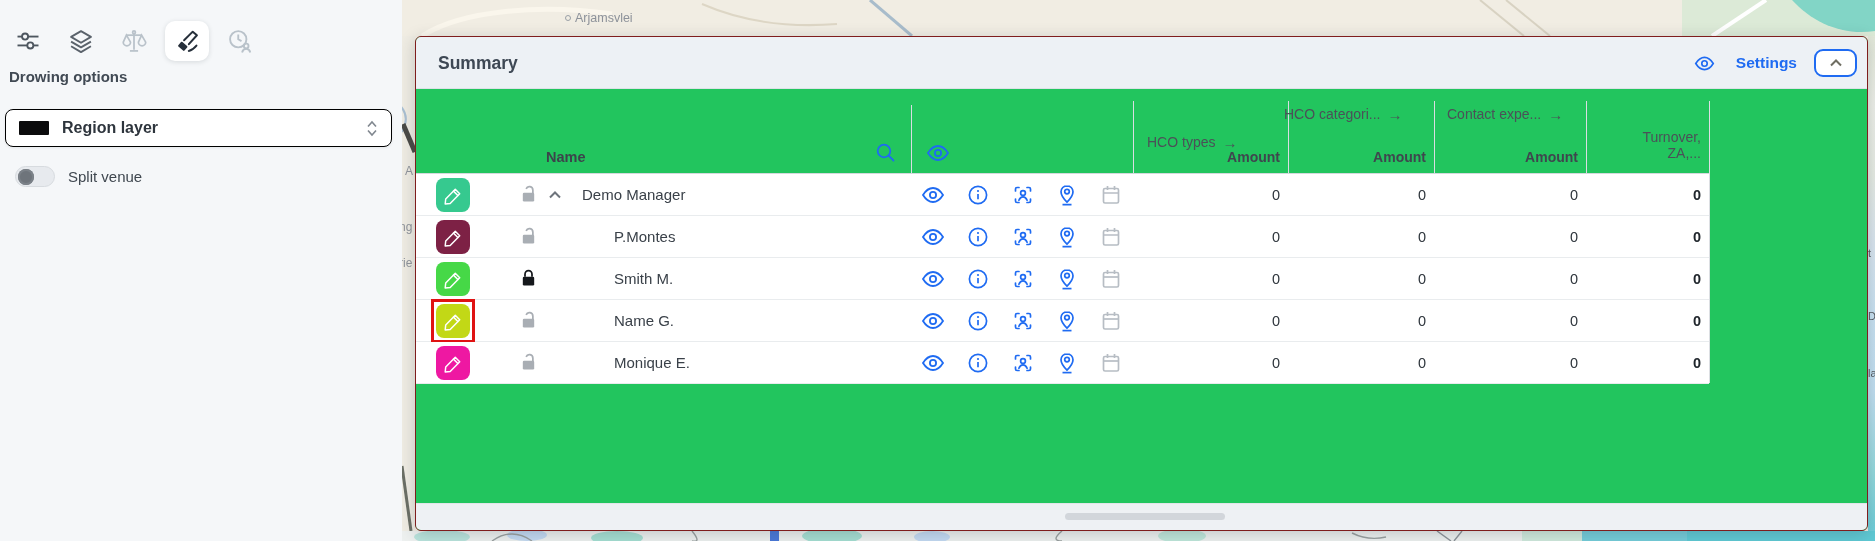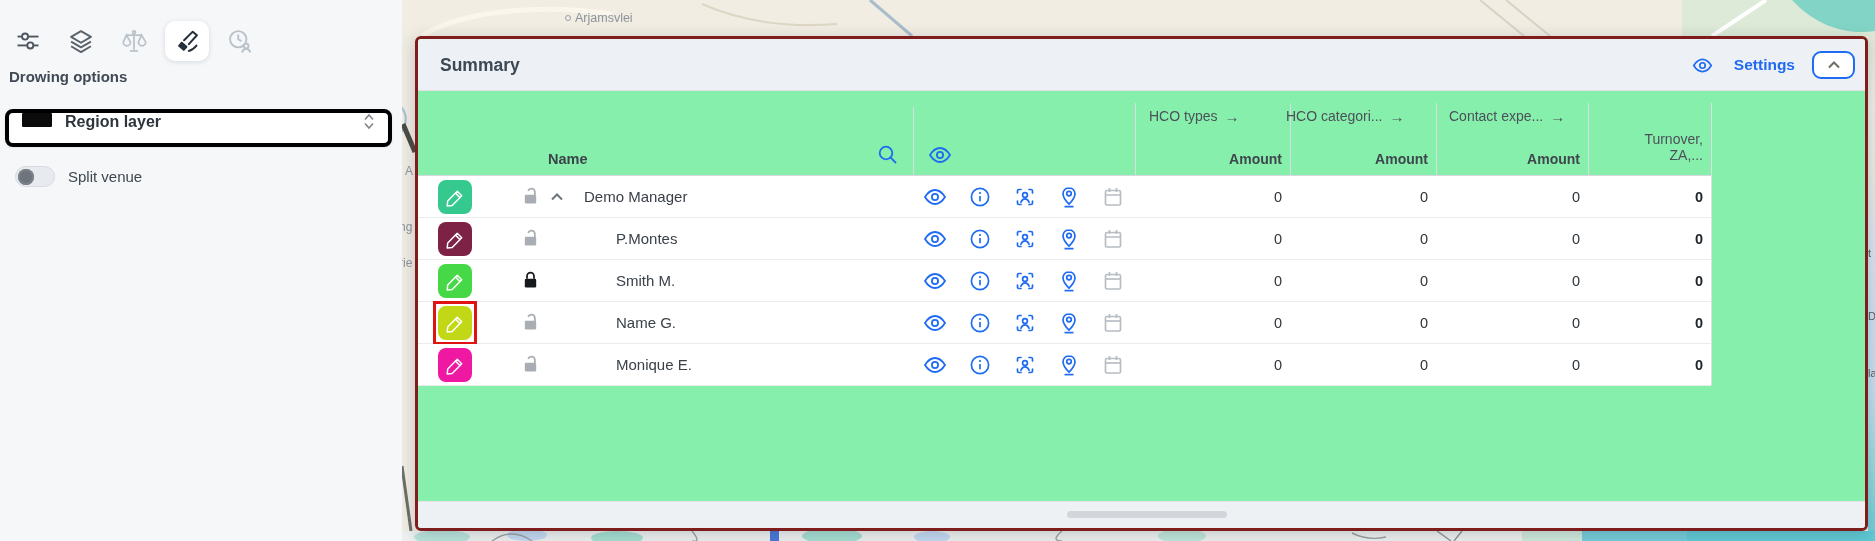--- a/index.html
+++ b/index.html
@@ -20,50 +20,50 @@
   .map-bottom { position:absolute; left:402px; top:531px; width:1473px; height:10px; background:#edf0ef; overflow:hidden; z-index:1; }
 
   
   .sidebar { position:absolute; left:0; top:0; width:402px; height:541px; background:#f5f7f9; z-index:3; }
   .toolbar { position:absolute; left:6px; top:20px; display:flex; align-items:center; gap:9px; }
   .tool { width:44px; height:42px; display:flex; align-items:center; justify-content:center; border:none; background:transparent; cursor:pointer; }
   .tool.active { background:#ffffff; border-radius:10px; box-shadow:0 1px 5px rgba(30,40,50,.14); height:40px; }
   .tool svg { width:28px; height:28px; }
   .c-dark { color:#4d565f; } .c-mid { color:#5a626b; } .c-dim { color:#b9c2ca; } .c-ink { color:#262f3a; }
   .section-title { position:absolute; left:9px; top:68px; font-size:15px; font-weight:700; color:#414a54; }
-  .layer-select { position:absolute; left:5px; top:109px; width:387px; height:38px; background:#fff; border:4px solid #000000;
-                  border-radius:8px; box-shadow:0 1px 3px rgba(20,30,40,.07); display:flex; align-items:flex-start; padding:0 13px; cursor:pointer; }
+  .layer-select { position:absolute; left:5px; top:109px; width:387px; height:38px; background:#fff; border:1px solid #000000;
+                  border-radius:8px; box-shadow:0 1px 3px rgba(20,30,40,.07); display:flex; align-items:center; padding:0 13px; cursor:pointer; }
   .swatch { width:30px; height:14px; background:#0b0b0c; border-radius:1px; margin-right:13px; }
   .ls-label { font-size:16px; font-weight:700; color:#2e353d; }
   .stepper { margin-left:auto; display:flex; flex-direction:column; gap:1px; color:#80878f; }
   .toggle-row { position:absolute; left:15px; top:166px; display:flex; align-items:center; gap:13px; }
   .switch { position:relative; width:40px; height:21px; background:#e7eaee; border:1px solid #d7dbdf; border-radius:11px; cursor:pointer; }
   .knob { position:absolute; left:2px; top:1.5px; width:16px; height:16px; border-radius:50%; background:#6e747b; box-shadow:inset 0 0 0 2px #7b8188; }
   .toggle-label { font-size:15px; color:#3f474f; }
 
   
-  .panel { position:absolute; left:415px; top:36px; width:1453px; height:495px; background:#86efac; border:3px solid #7f1d1d;
+  .panel { position:absolute; left:415px; top:36px; width:1453px; height:495px; background:#22c55e; border:1px solid #7f1d1d;
            border-radius:6px; box-shadow:0 3px 16px rgba(40,50,60,.22); z-index:2; overflow:hidden; }
   .panel-header { position:relative; height:52px; background:#edf1f5; border-bottom:1px solid #dde2e7; }
   .panel-title { position:absolute; left:22px; top:0; line-height:52px; font-size:17.5px; font-weight:700; color:#3e4854; }
   .settings { position:absolute; right:70px; top:0; height:52px; display:flex; align-items:center; gap:21px;
               color:#1f6bf2; font-size:15.5px; font-weight:700; cursor:pointer; background:none; border:none; }
   .settings svg { width:21px; height:21px; }
   .collapse-btn { position:absolute; right:10px; top:12px; width:43px; height:28px; background:#fff; border:2px solid #1f6bf2;
                   border-radius:9px; display:flex; align-items:center; justify-content:center; cursor:pointer; }
   .collapse-btn svg { width:16px; height:16px; color:#6f6e62; }
 
   .thead { position:absolute; left:0; top:52px; width:100%; height:84px; }
   .vd { position:absolute; width:1px; background:#d9dde2; top:12px; height:72px; }
   .vd-name { left:495px; top:16px; height:68px; }
   .vd-a { left:717px; } .vd-b { left:872px; } .vd-c { left:1018px; } .vd-d { left:1170px; }
   .right-edge { position:absolute; left:1293px; top:64px; width:1px; height:282px; background:#dcdfe3; }
   .ghead { position:absolute; top:14px; height:22px; display:flex; align-items:center; gap:7px; font-size:14px; color:#4b5158; }
   .ghead .arrow { font-size:15px; color:#4b5158; cursor:pointer; }
-  .ga { left:731px; } .gb { left:868px;text-align:right; } .gc { left:1031px; }
+  .ga { left:731px;margin-top:28px; } .gb { left:868px;text-align:right; } .gc { left:1031px; }
   .gd { position:absolute; left:1170px; width:115px; top:40px; text-align:right; font-size:14px; color:#4b5158;padding-left:25px; }
   .name-h { position:absolute; left:130px; top:56px; height:24px; line-height:24px; font-size:14.5px; font-weight:700; color:#3c434b;text-align:right; }
   .h-ic { position:absolute; top:52px; width:24px; height:24px; color:#1f6bf2; cursor:pointer; }
   .h-search { left:458px; } .h-eye { left:510px; }
   .amount { position:absolute; top:56px; height:24px; line-height:24px; text-align:right; font-size:14px; font-weight:700; color:#3f464e; }
   .am-a { left:717px; width:147px; } .am-b { left:872px; width:138px; } .am-c { left:1018px; width:144px; }
   .hline { position:absolute; left:0; top:136px; width:1293px; height:1px; background:#d5d9dd; }
 
   #rows { position:absolute; left:0; top:137px; }
   .row { position:relative; width:1293px; height:42px; border-bottom:1px solid #e9ecee; background:#fff; }

